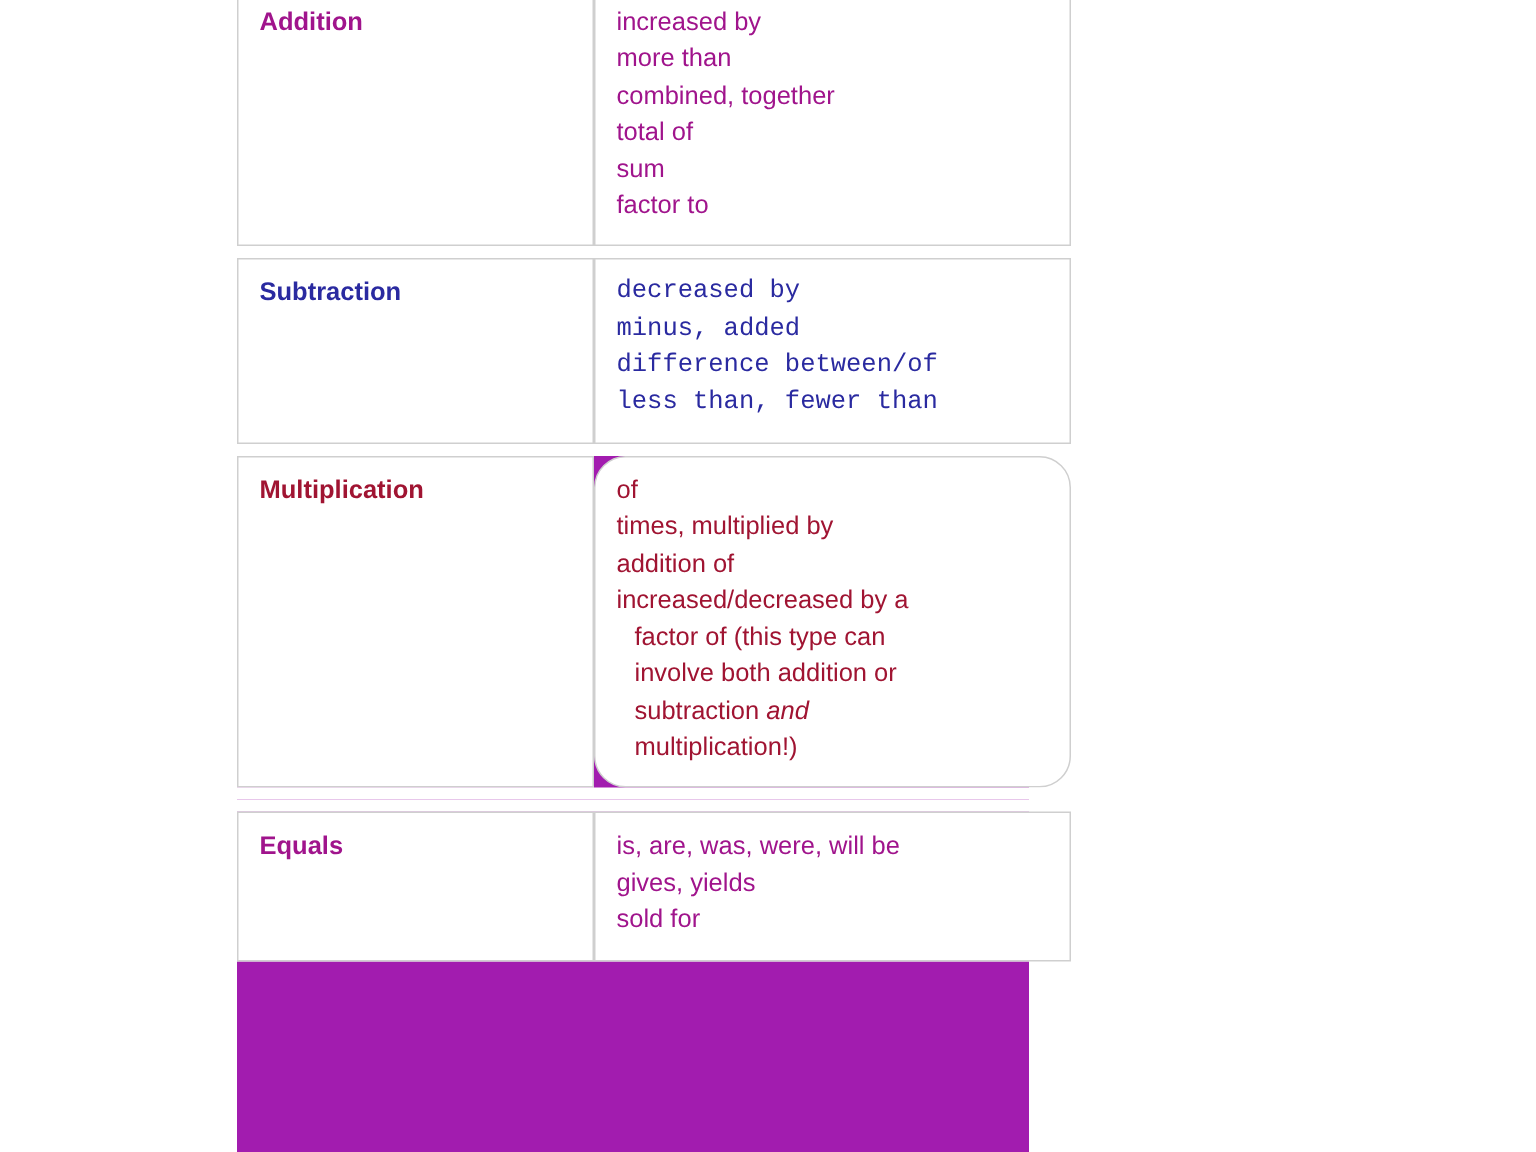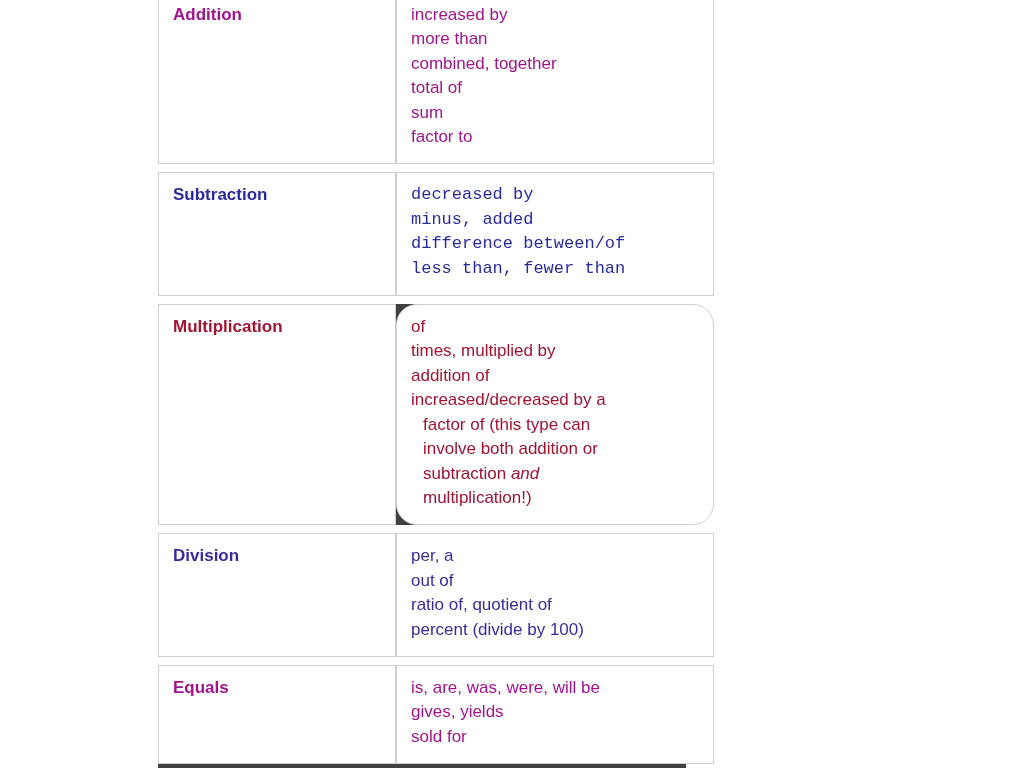--- a/index.html
+++ b/index.html
@@ -10,21 +10,21 @@
     height: 768px;
     overflow: hidden;
   }
   body {
     font-family: "Liberation Sans", sans-serif;
   }
   .page {
     position: relative;
     width: 1024px;
     height: 768px;
-    background: #404040;
+    background: #a21caf;
   }
   .table-wrap {
     position: absolute;
     left: 158px;
     top: -8px;
     width: 528px;
   }
   table.ops {
     border-collapse: separate;
     border-spacing: 0;
@@ -132,29 +132,20 @@
               <span class="term">increased/decreased by a</span>
               <span class="term indent">factor of (this type can</span>
               <span class="term indent">involve both addition or</span>
               <span class="term indent">subtraction <em>and</em></span>
               <span class="term indent">multiplication!)</span>
             </td>
           </tr>
           <tr class="spacer">
             <td colspan="2"></td>
           </tr>
-          <tr>
-            <td class="op-name c-division" style="color: rgb(60, 42, 155);">Division</td>
-            <td class="op-terms c-division" style="color: rgb(60, 42, 155);">
-              <span class="term">per, a</span>
-              <span class="term">out of</span>
-              <span class="term">ratio of, quotient of</span>
-              <span class="term">percent (divide by 100)</span>
-            </td>
-          </tr>
           <tr class="spacer">
             <td colspan="2"></td>
           </tr>
           <tr>
             <td class="op-name c-equals" style="color: rgb(160, 20, 140);">Equals</td>
             <td class="op-terms c-equals" style="color: rgb(160, 20, 140);">
               <span class="term">is, are, was, were, will be</span>
               <span class="term">gives, yields</span>
               <span class="term">sold for</span>
             </td>

